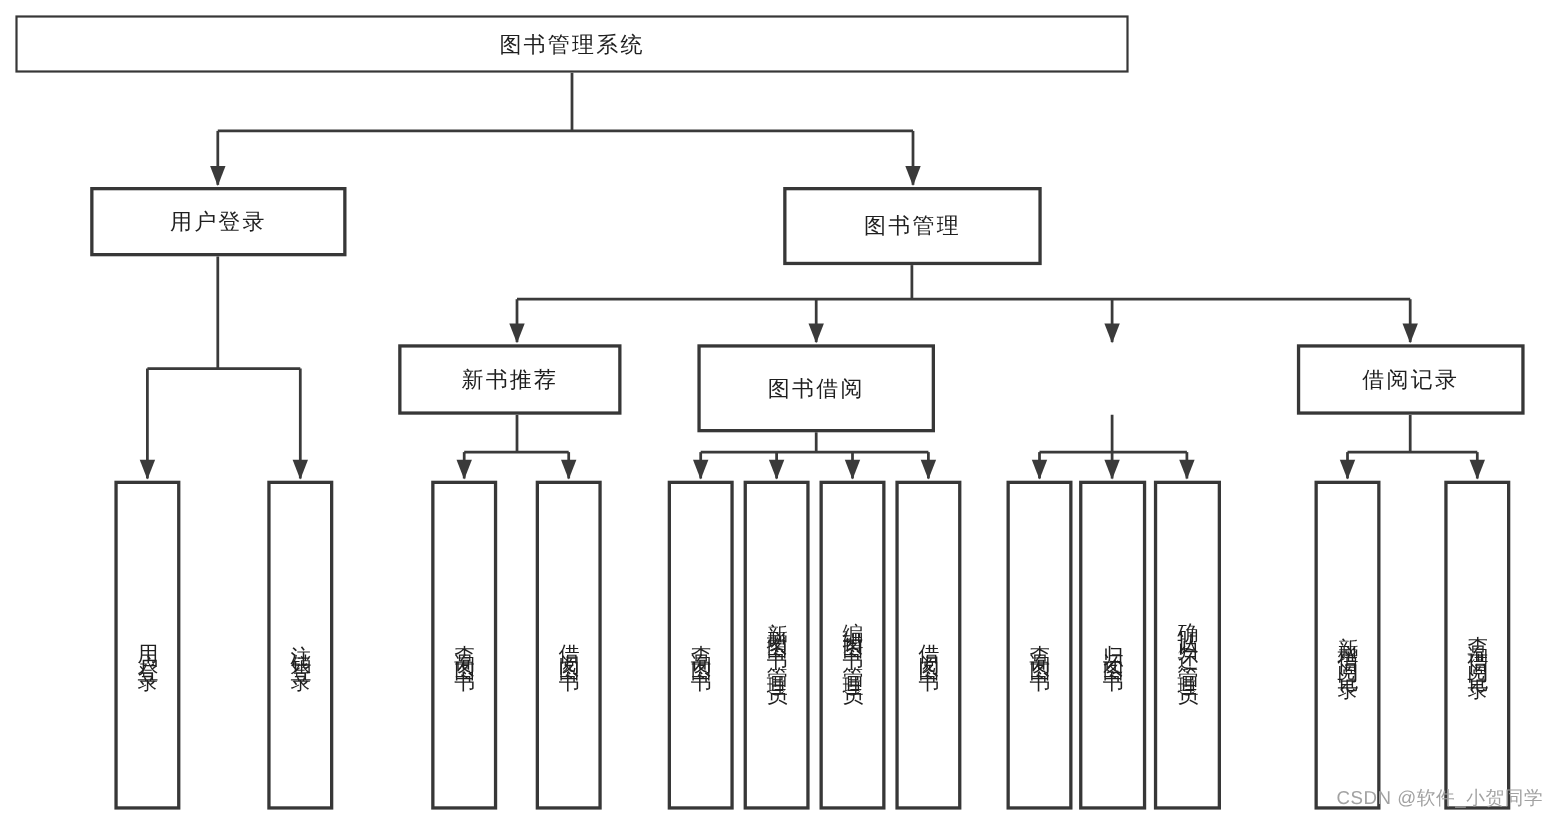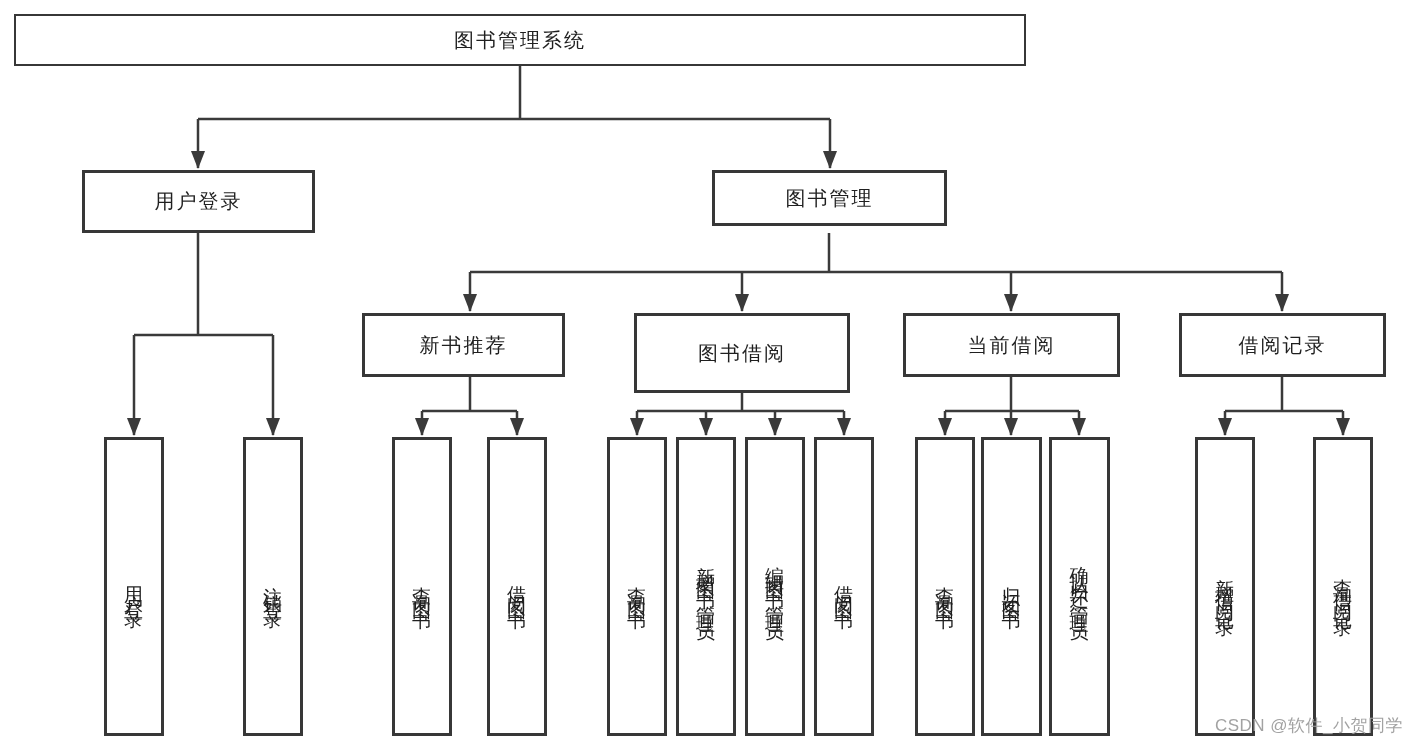--- a/index.html
+++ b/index.html
@@ -115,32 +115,29 @@
     </g>
   </svg>
 
   <div class="node root" style="left:14px; top:14px; width:1012px; height:52px;">
     <span class="lbl">图书管理系统</span>
   </div>
 
   <div class="node" style="left:82px; top:170px; width:233px; height:63px;">
     <span class="lbl">用户登录</span>
   </div>
-  <div class="node" style="left:712px; top:170px; width:235px; height:56px;">
+  <div class="node" style="left:712px; top:170px; width:235px; height:71px;">
     <span class="lbl">图书管理</span>
   </div>
 
   <div class="node" style="left:362px; top:313px; width:203px; height:64px;">
     <span class="lbl">新书推荐</span>
   </div>
   <div class="node" style="left:634px; top:313px; width:216px; height:80px;">
     <span class="lbl">图书借阅</span>
-  </div>
-  <div class="node" style="left:903px; top:313px; width:217px; height:64px;">
-    <span class="lbl">当前借阅</span>
   </div>
   <div class="node" style="left:1179px; top:313px; width:207px; height:64px;">
     <span class="lbl">借阅记录</span>
   </div>
 
   <div class="node leaf" style="left:104px; top:437px; width:60px; height:299px;">
     <span class="lbl">用户登录</span>
   </div>
   <div class="node leaf" style="left:243px; top:437px; width:60px; height:299px;">
     <span class="lbl">注销登录</span>

